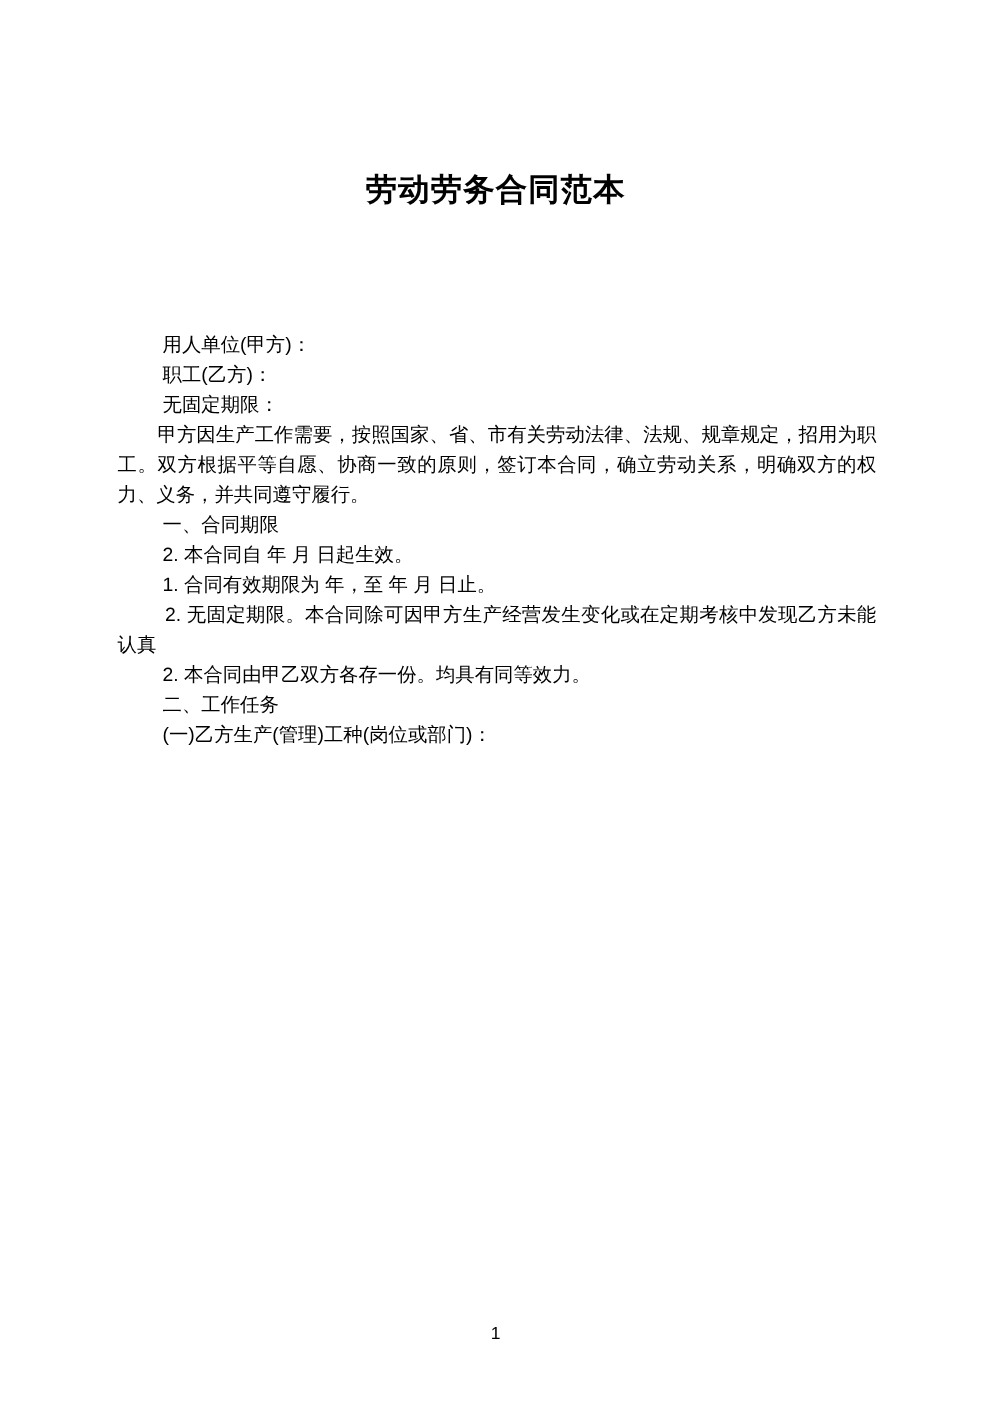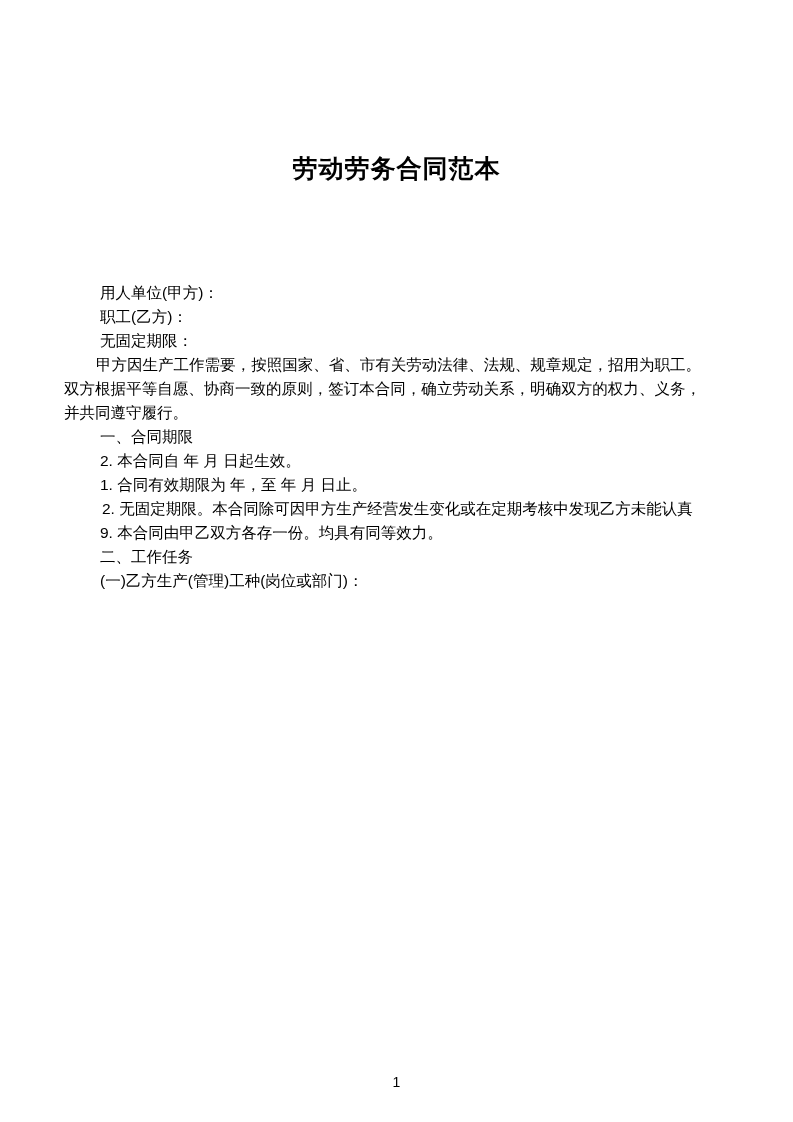--- a/index.html
+++ b/index.html
@@ -21,27 +21,27 @@
     box-sizing: border-box;
     padding: 0;
     position: relative;
     background: #ffffff;
   }
   .doc-title {
     text-align: center;
     font-size: 25px;
     font-weight: bold;
     letter-spacing: 1px;
-    margin: 16px;
+    margin: 0;
     padding-top: 136px;
     line-height: 1.3;
   }
   .body-block {
     margin-top: 96px;
-    padding-left: 64px;
+    padding-left: 94px;
     padding-right: 92px;
   }
   p.para {
     margin: 0 0 0 0;
     font-size: 15.5px;
     line-height: 1.55;
     text-align: justify;
     text-justify: inter-ideograph;
   }
   .gap-normal { margin-bottom: 30px; }
@@ -77,21 +77,21 @@
 
     <p class="para indent-2 gap-normal">一、合同期限</p>
 
     <p class="para indent-2 gap-normal">2. 本合同自  年  月  日起生效。</p>
 
     <p class="para indent-2 gap-normal">1. 合同有效期限为  年，至  年  月  日止。</p>
 
     <p class="para hang2 gap-normal">2. 无固定期限。本合同除可因甲方生产经营发生变化或在定期考核中发现乙方未能认真</p>
 
 
-    <p class="para indent-2 gap-normal">9. 本合同由甲乙双方各存一份。均具有同等效力。</p>
+    <p class="para indent-2 gap-normal">2. 本合同由甲乙双方各存一份。均具有同等效力。</p>
 
     <p class="para indent-2 gap-normal">二、工作任务</p>
 
     <p class="para indent-2">(一)乙方生产(管理)工种(岗位或部门)：</p>
 
   </div>
 
   <div class="page-number">1</div>
 
 </div>

